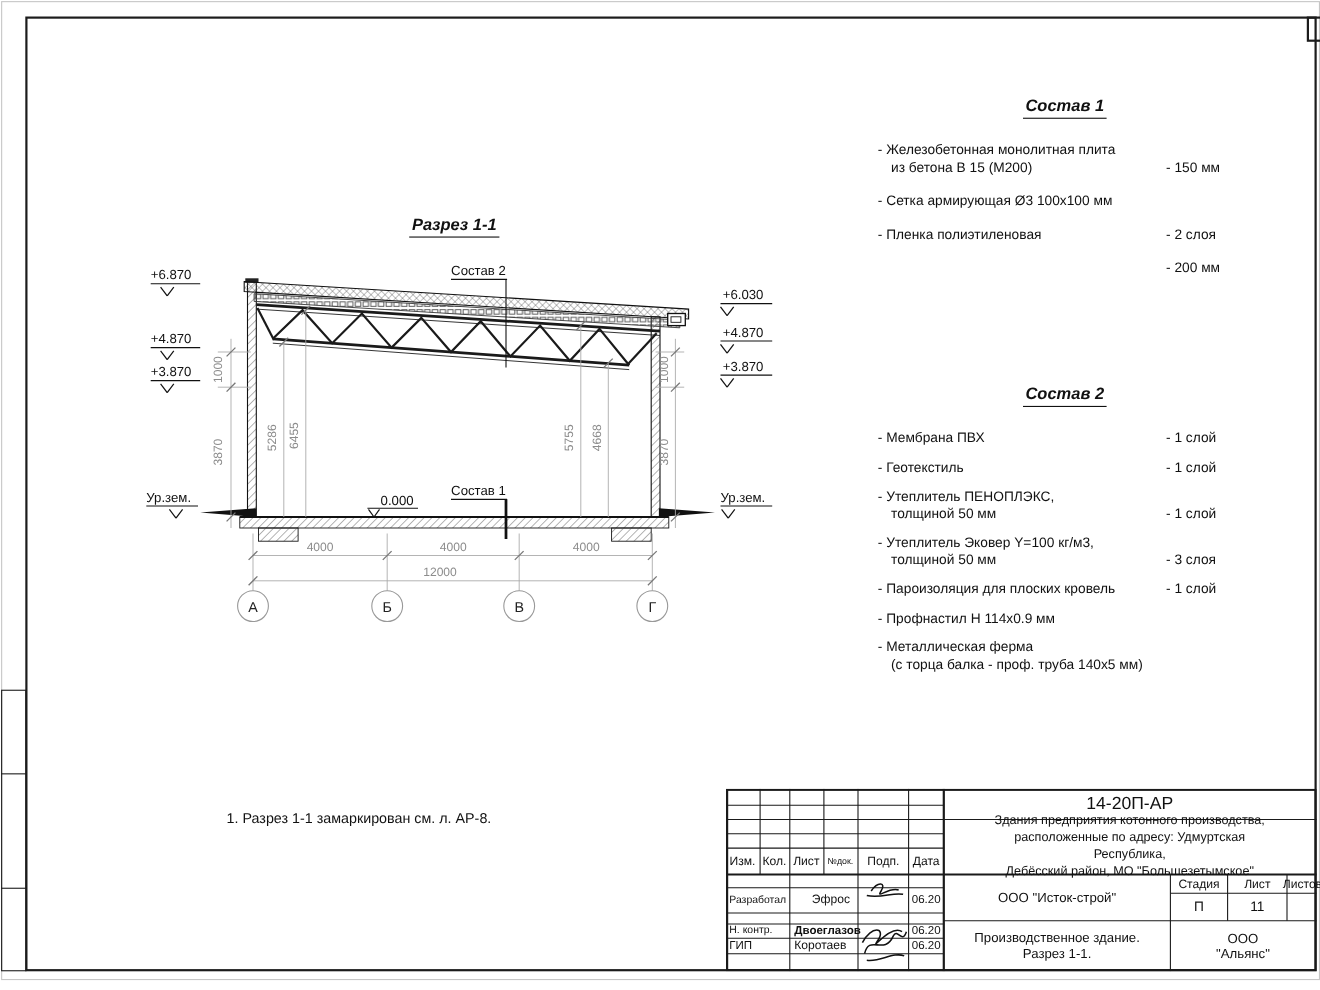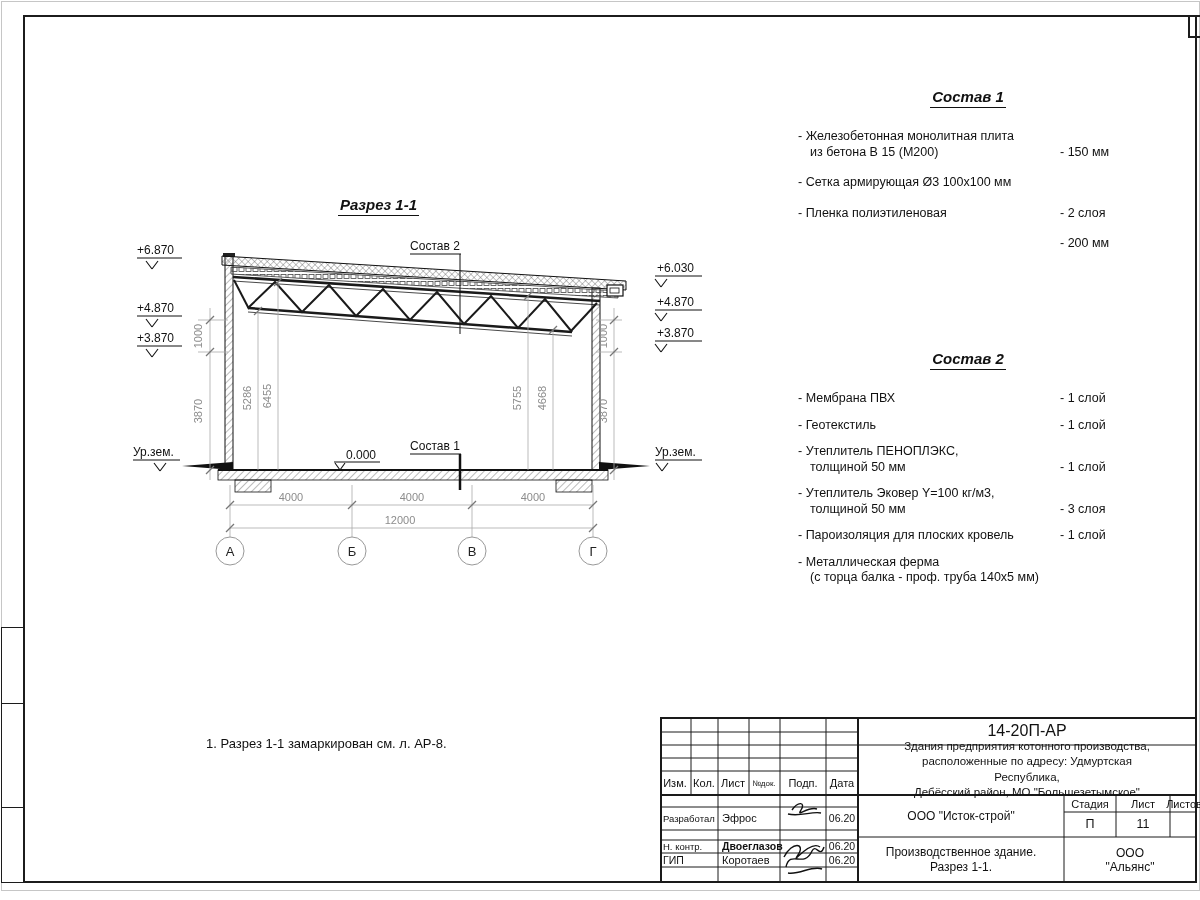--- a/index.html
+++ b/index.html
@@ -4,21 +4,21 @@
 <style>
   html,body{margin:0;padding:0;}
   body{width:1200px;height:900px;position:relative;background:#fff;overflow:hidden;
        font-family:"Liberation Sans",sans-serif;color:#111;}
   .abs{position:absolute;}
   .page-edge{position:absolute;left:1px;top:1px;width:1197px;height:888px;border:1px solid #c6c6c6;}
   .frame{position:absolute;left:23px;top:15px;width:1174px;height:868px;border:2px solid #1c1c1c;box-sizing:border-box;}
   .tr-box{position:absolute;left:1188px;top:15px;width:14px;height:23px;border:2px solid #1c1c1c;box-sizing:border-box;}
   .side-stamp{position:absolute;left:1px;top:627px;width:23px;height:256px;border:1px solid #1c1c1c;box-sizing:border-box;}
   .side-div{position:absolute;left:1px;width:23px;height:0;border-top:1px solid #1c1c1c;}
-  .sec-title{position:absolute;left:338px;top:196px;width:150px;
+  .sec-title{position:absolute;left:338px;top:196px;width:150px;text-align:center;
              font-style:italic;font-weight:600;font-size:15px;}
   .sec-title span{border-bottom:1px solid #111;padding:0 2px 2px 2px;}
   .note{position:absolute;left:206px;top:736px;font-size:13px;}
   
   .panel{position:absolute;left:798px;width:340px;}
   .panel h3{margin:0;text-align:center;font-style:italic;font-weight:600;font-size:15px;}
   .panel h3 span{border-bottom:1px solid #111;padding:0 2px 2px 2px;}
   .items{margin-top:24px;display:flex;flex-direction:column;}
   .item{display:flex;align-items:flex-end;font-size:12.5px;line-height:15.5px;}
   .itext{white-space:pre-line;padding-left:12px;text-indent:-12px;flex:0 1 auto;}
@@ -265,20 +265,24 @@
     <div class="item">
         <div class="itext">- Утеплитель Эковер Y=100 кг/м3,
 толщиной 50 мм</div>
         <div class="ival">- 3 слоя</div>
       </div>
     <div class="item">
         <div class="itext">- Пароизоляция для плоских кровель</div>
         <div class="ival">- 1 слой</div>
       </div>
     <div class="item">
+        <div class="itext">- Профнастил Н 114х0.9 мм</div>
+        <div class="ival"></div>
+      </div>
+    <div class="item">
         <div class="itext">- Металлическая ферма
 (с торца балка - проф. труба 140х5 мм)</div>
         <div class="ival"></div>
       </div>
   </div>
 </div>
 
 <div class="note">1. Разрез 1-1 замаркирован см. л. АР-8.</div>
 
 <div class="tb">
@@ -299,21 +303,21 @@
 Дебёсский район, МО "Большезетымское"</div>
 
   <div class="txt" style="left:15px;top:66px;font-size:11px;">Изм.</div>
   <div class="txt" style="left:44px;top:66px;font-size:11px;">Кол.</div>
   <div class="txt" style="left:73px;top:66px;font-size:11px;">Лист</div>
   <div class="txt" style="left:104px;top:66px;font-size:8px;">№док.</div>
   <div class="txt" style="left:143px;top:66px;font-size:11px;">Подп.</div>
   <div class="txt" style="left:182px;top:66px;font-size:11px;">Дата</div>
 
   <div class="lft" style="left:3px;top:101px;font-size:9.5px;">Разработал</div>
-  <div class="lft" style="left:62px;top:101px;font-size:11px;text-align:right;">Эфрос</div>
+  <div class="lft" style="left:78px;top:101px;font-size:11px;text-align:right;">Эфрос</div>
   <div class="txt" style="left:182px;top:101px;font-size:10.5px;">06.20</div>
   <div class="lft" style="left:3px;top:129px;font-size:9.5px;">Н. контр.</div>
   <div class="lft" style="left:62px;top:129px;font-size:10.5px;font-weight:bold;">Двоеглазов</div>
   <div class="txt" style="left:182px;top:129px;font-size:10.5px;">06.20</div>
   <div class="lft" style="left:3px;top:143px;font-size:10.5px;">ГИП</div>
   <div class="lft" style="left:62px;top:143px;font-size:11px;">Коротаев</div>
   <div class="txt" style="left:182px;top:143px;font-size:10.5px;">06.20</div>
 
   <div class="txt" style="left:301px;top:99px;font-size:12px;">ООО "Исток-строй"</div>
   <div class="txt" style="left:430px;top:87px;font-size:11px;">Стадия</div>

